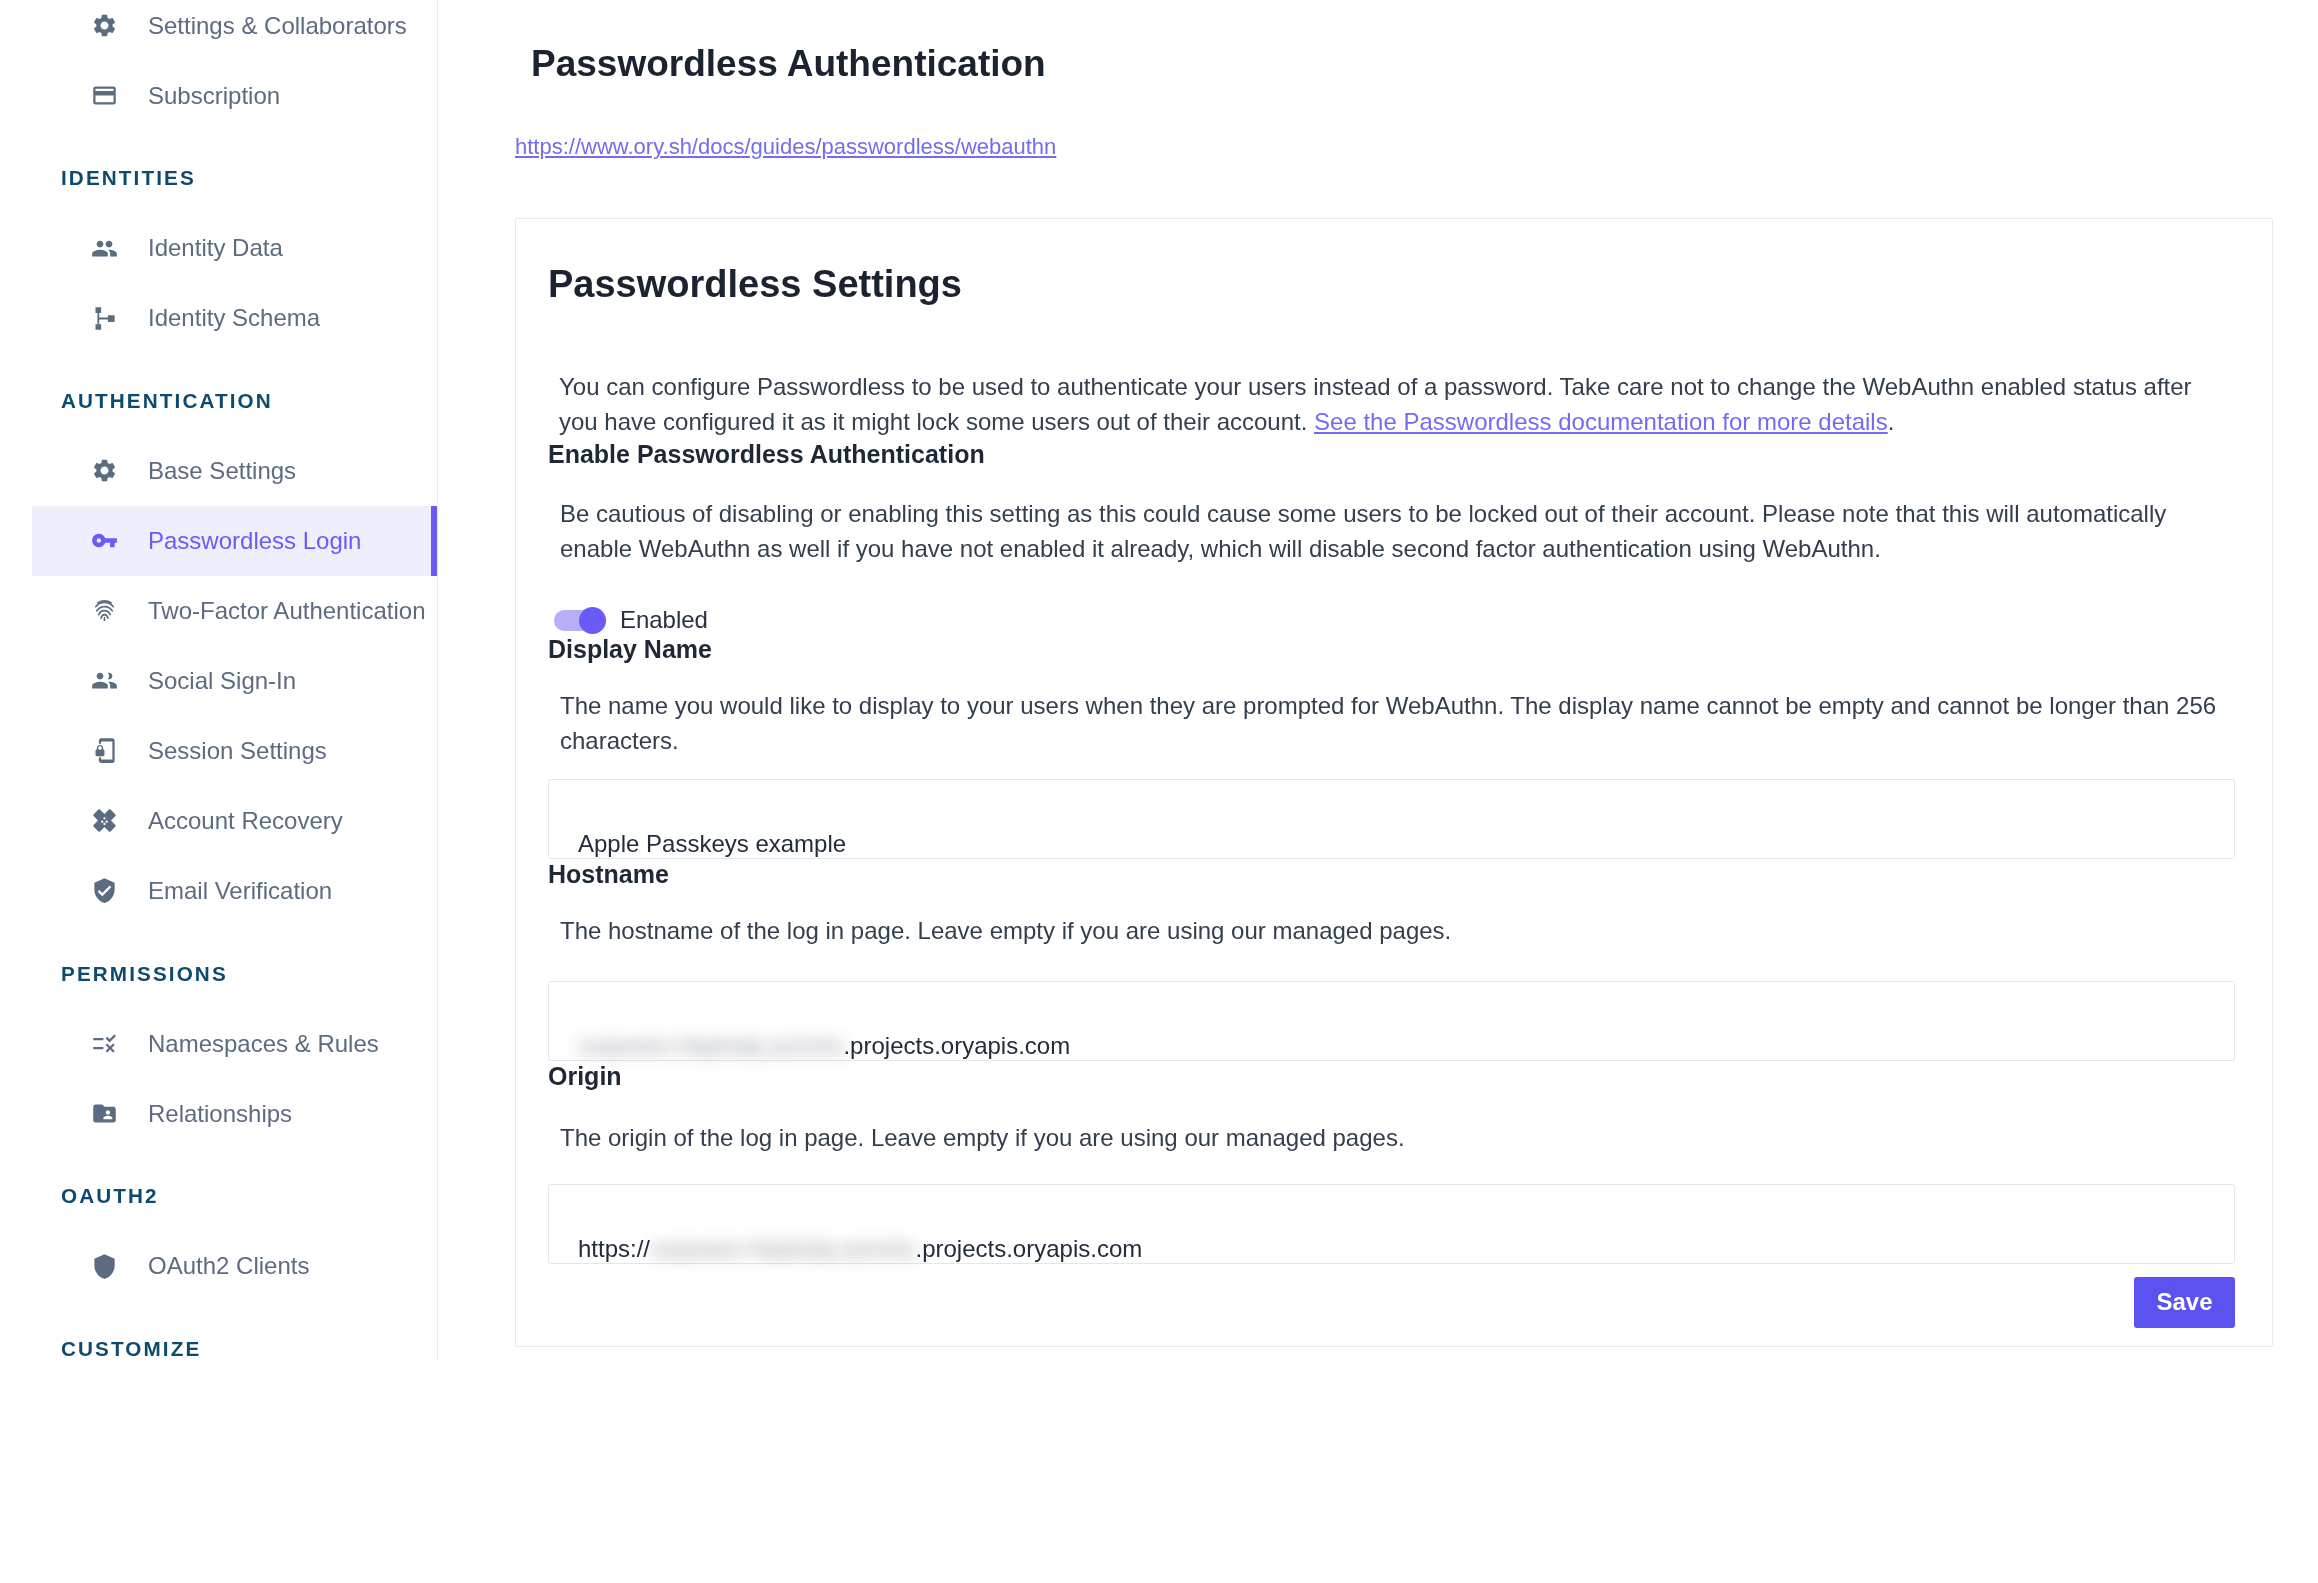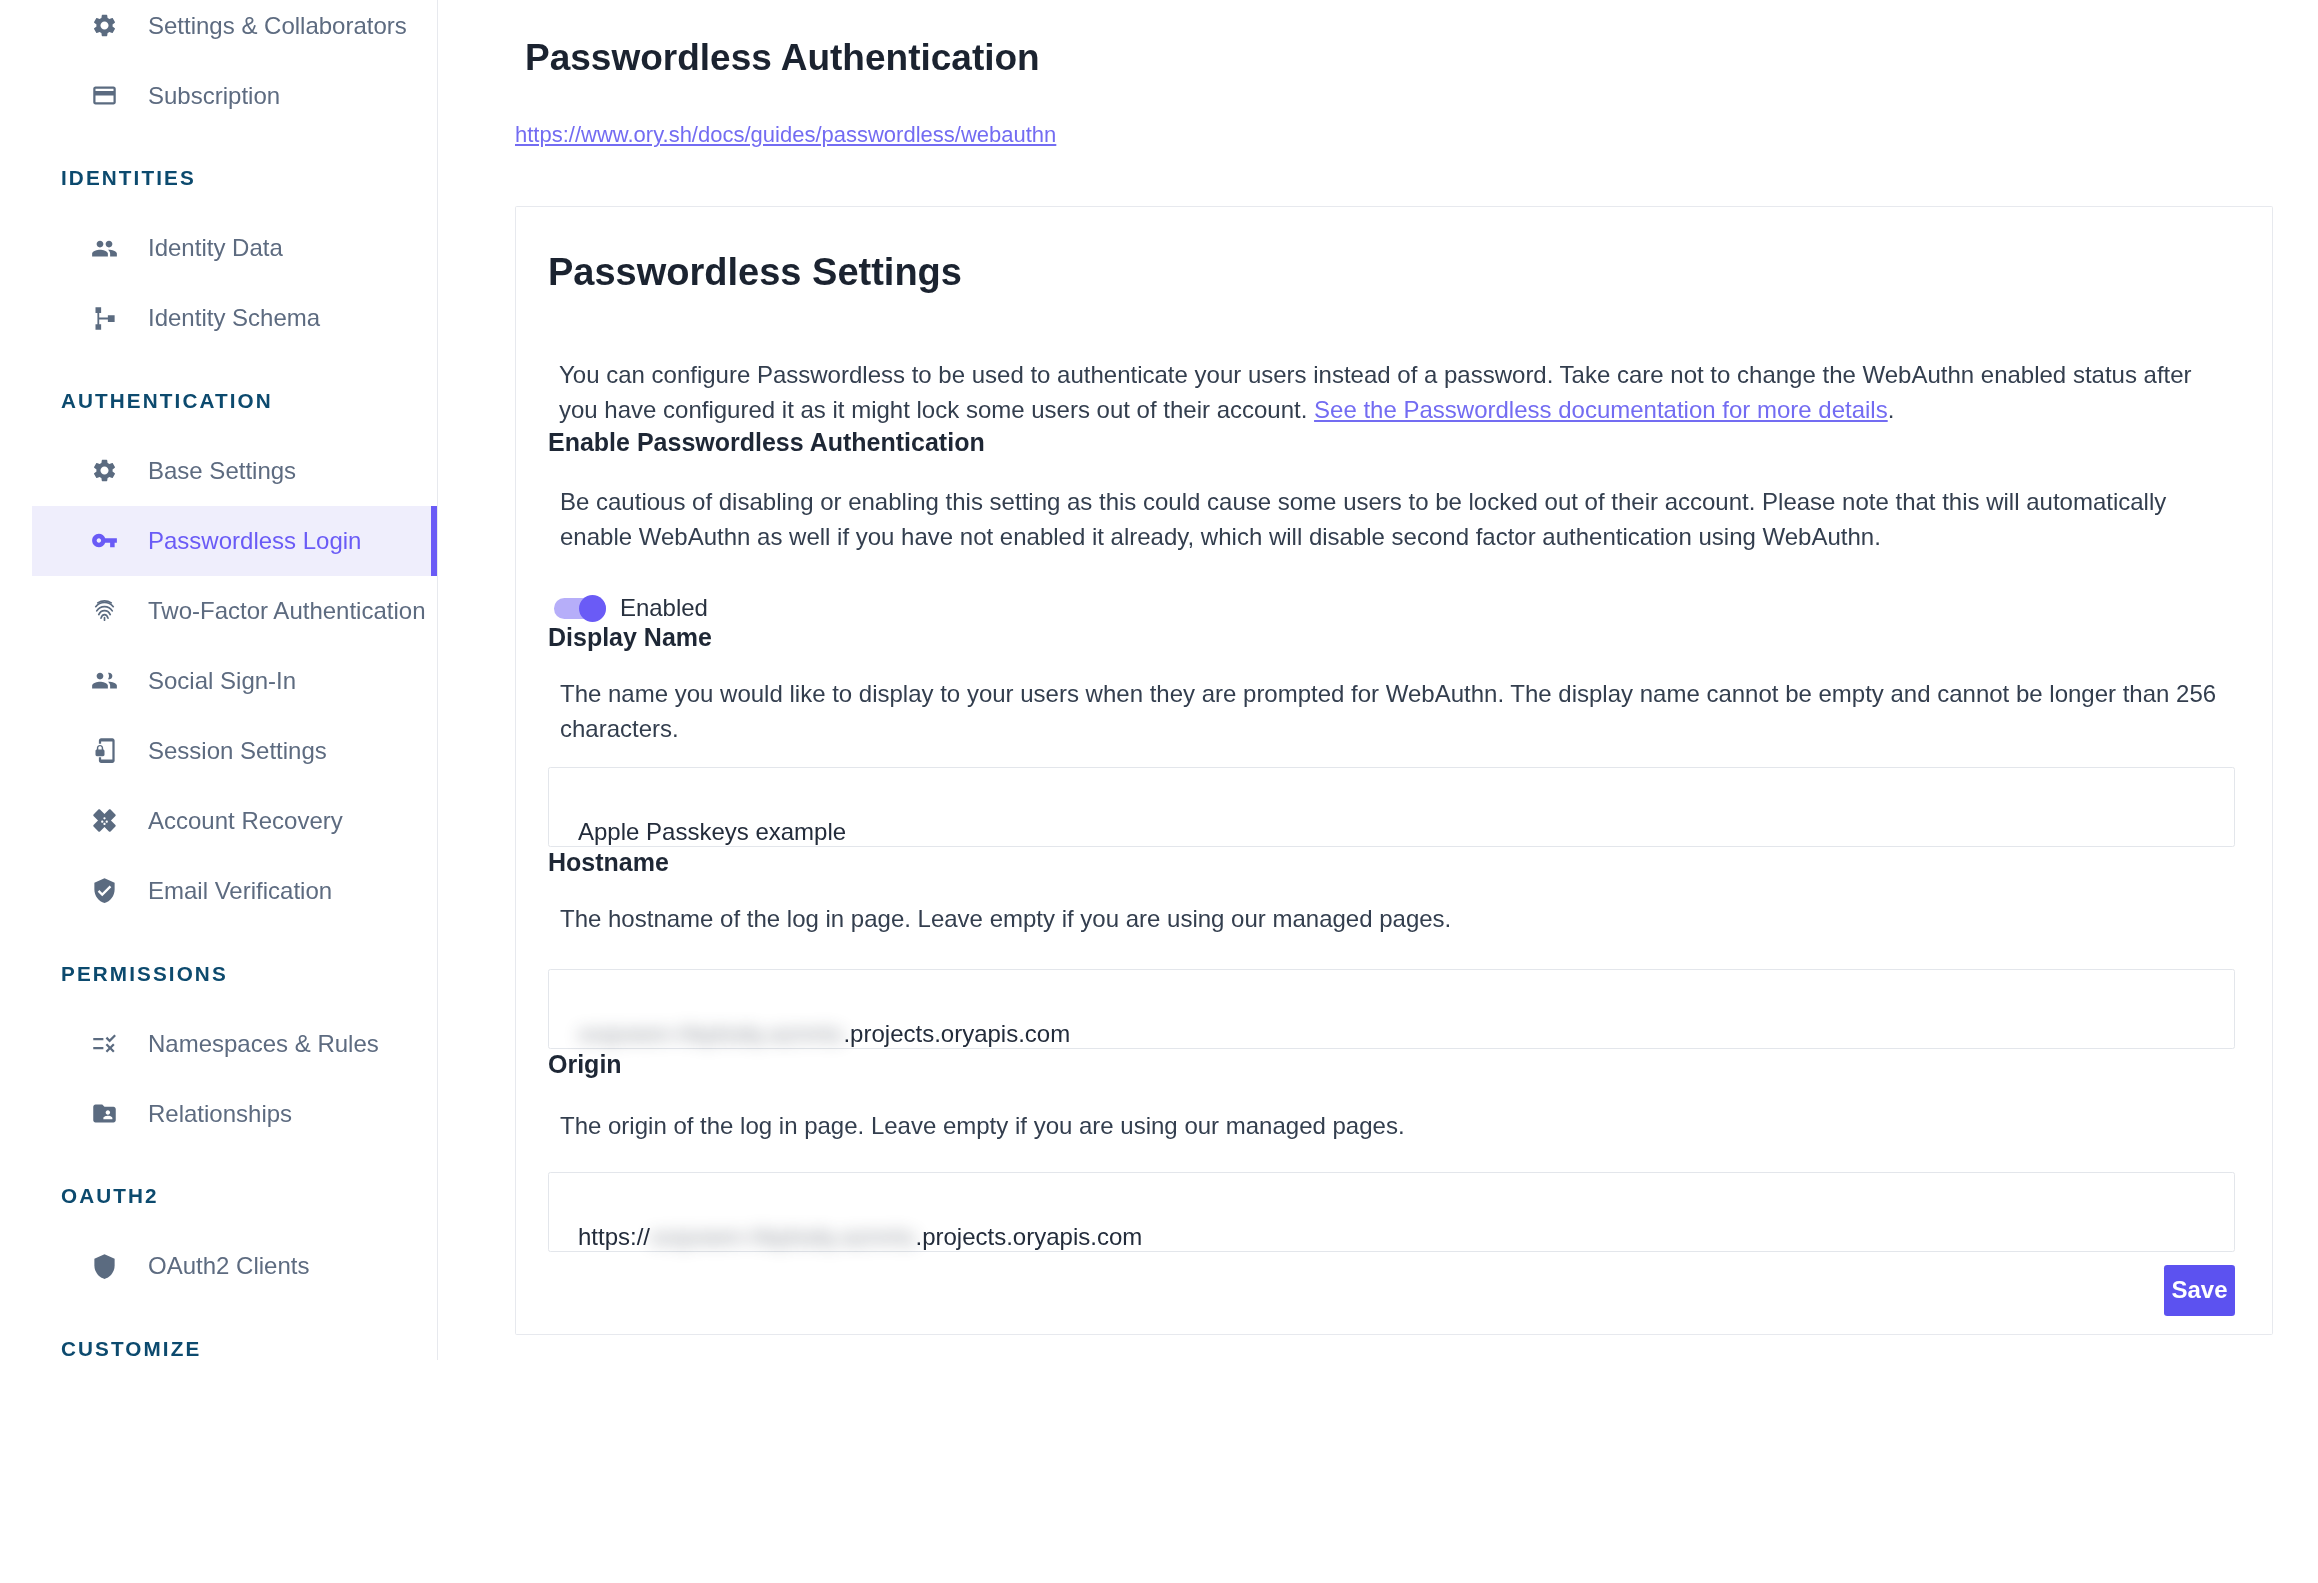--- a/index.html
+++ b/index.html
@@ -37,21 +37,21 @@
   .nav-item.active::after{
     content:"";position:absolute;right:-0.8px;top:0;bottom:0;width:6.4px;background:var(--accent);
   }
   .nav-header{
     height:70px;margin-top:12.7px;display:flex;align-items:center;
     padding-left:29px;font-size:20.7px;font-weight:700;letter-spacing:2.1px;
     color:#0c4a6e;white-space:nowrap;
   }
   
   .main{flex:1;padding:25.4px 0 0 77px}
-  .page-title{font-size:37px;line-height:45px;font-weight:700;color:#1B2330;margin:10px}
+  .page-title{font-size:37px;line-height:45px;font-weight:700;color:#1B2330;margin:16px}
   .subtitle{margin-top:22px;font-size:22px;line-height:29px;color:#9AA2B1}
   .doclink{display:inline-block;margin-top:30px;font-size:22px;line-height:29px;
     color:var(--link);text-decoration:underline;cursor:pointer}
   .card{
     margin-top:57px;width:1758px;border:0.8px solid var(--border);
     background:#fff;border-radius:1.6px;
     padding:43px 37px 18px 32px;
   }
   .card-heading{font-size:38px;line-height:45px;font-weight:700;color:#1B2330;margin:0}
   .intro{margin:62px 0 0;padding-left:11px;font-size:24px;line-height:35px;color:#333E4E}
@@ -74,21 +74,21 @@
     margin-top:20.7px;height:80px;border:0.8px solid #E3E6EB;border-radius:2.4px;
     display:flex;align-items:flex-end;padding:0 29px;font-size:24px;color:#232C3B;
     background:#fff;cursor:text;white-space:pre;
   }
   .input-box.mt-hni{margin-top:33px}
   .input-box.mt-ori{margin-top:29px}
   .blur{filter:blur(8px);opacity:.5}
   
   .save-row{margin-top:12.7px;display:flex;justify-content:flex-end}
   .save-btn{
-    width:71px;height:51px;background:var(--accent-deep);color:#fff;
+    width:101px;height:51px;background:var(--accent-deep);color:#fff;
     font-size:24px;font-weight:700;border:none;border-radius:3.2px;
     font-family:inherit;cursor:pointer;
   }
 </style>
 </head>
 <body>
 
 <aside class="sidebar">
   <nav class="nav" id="sidebar-nav">
       <div class="nav-item">

